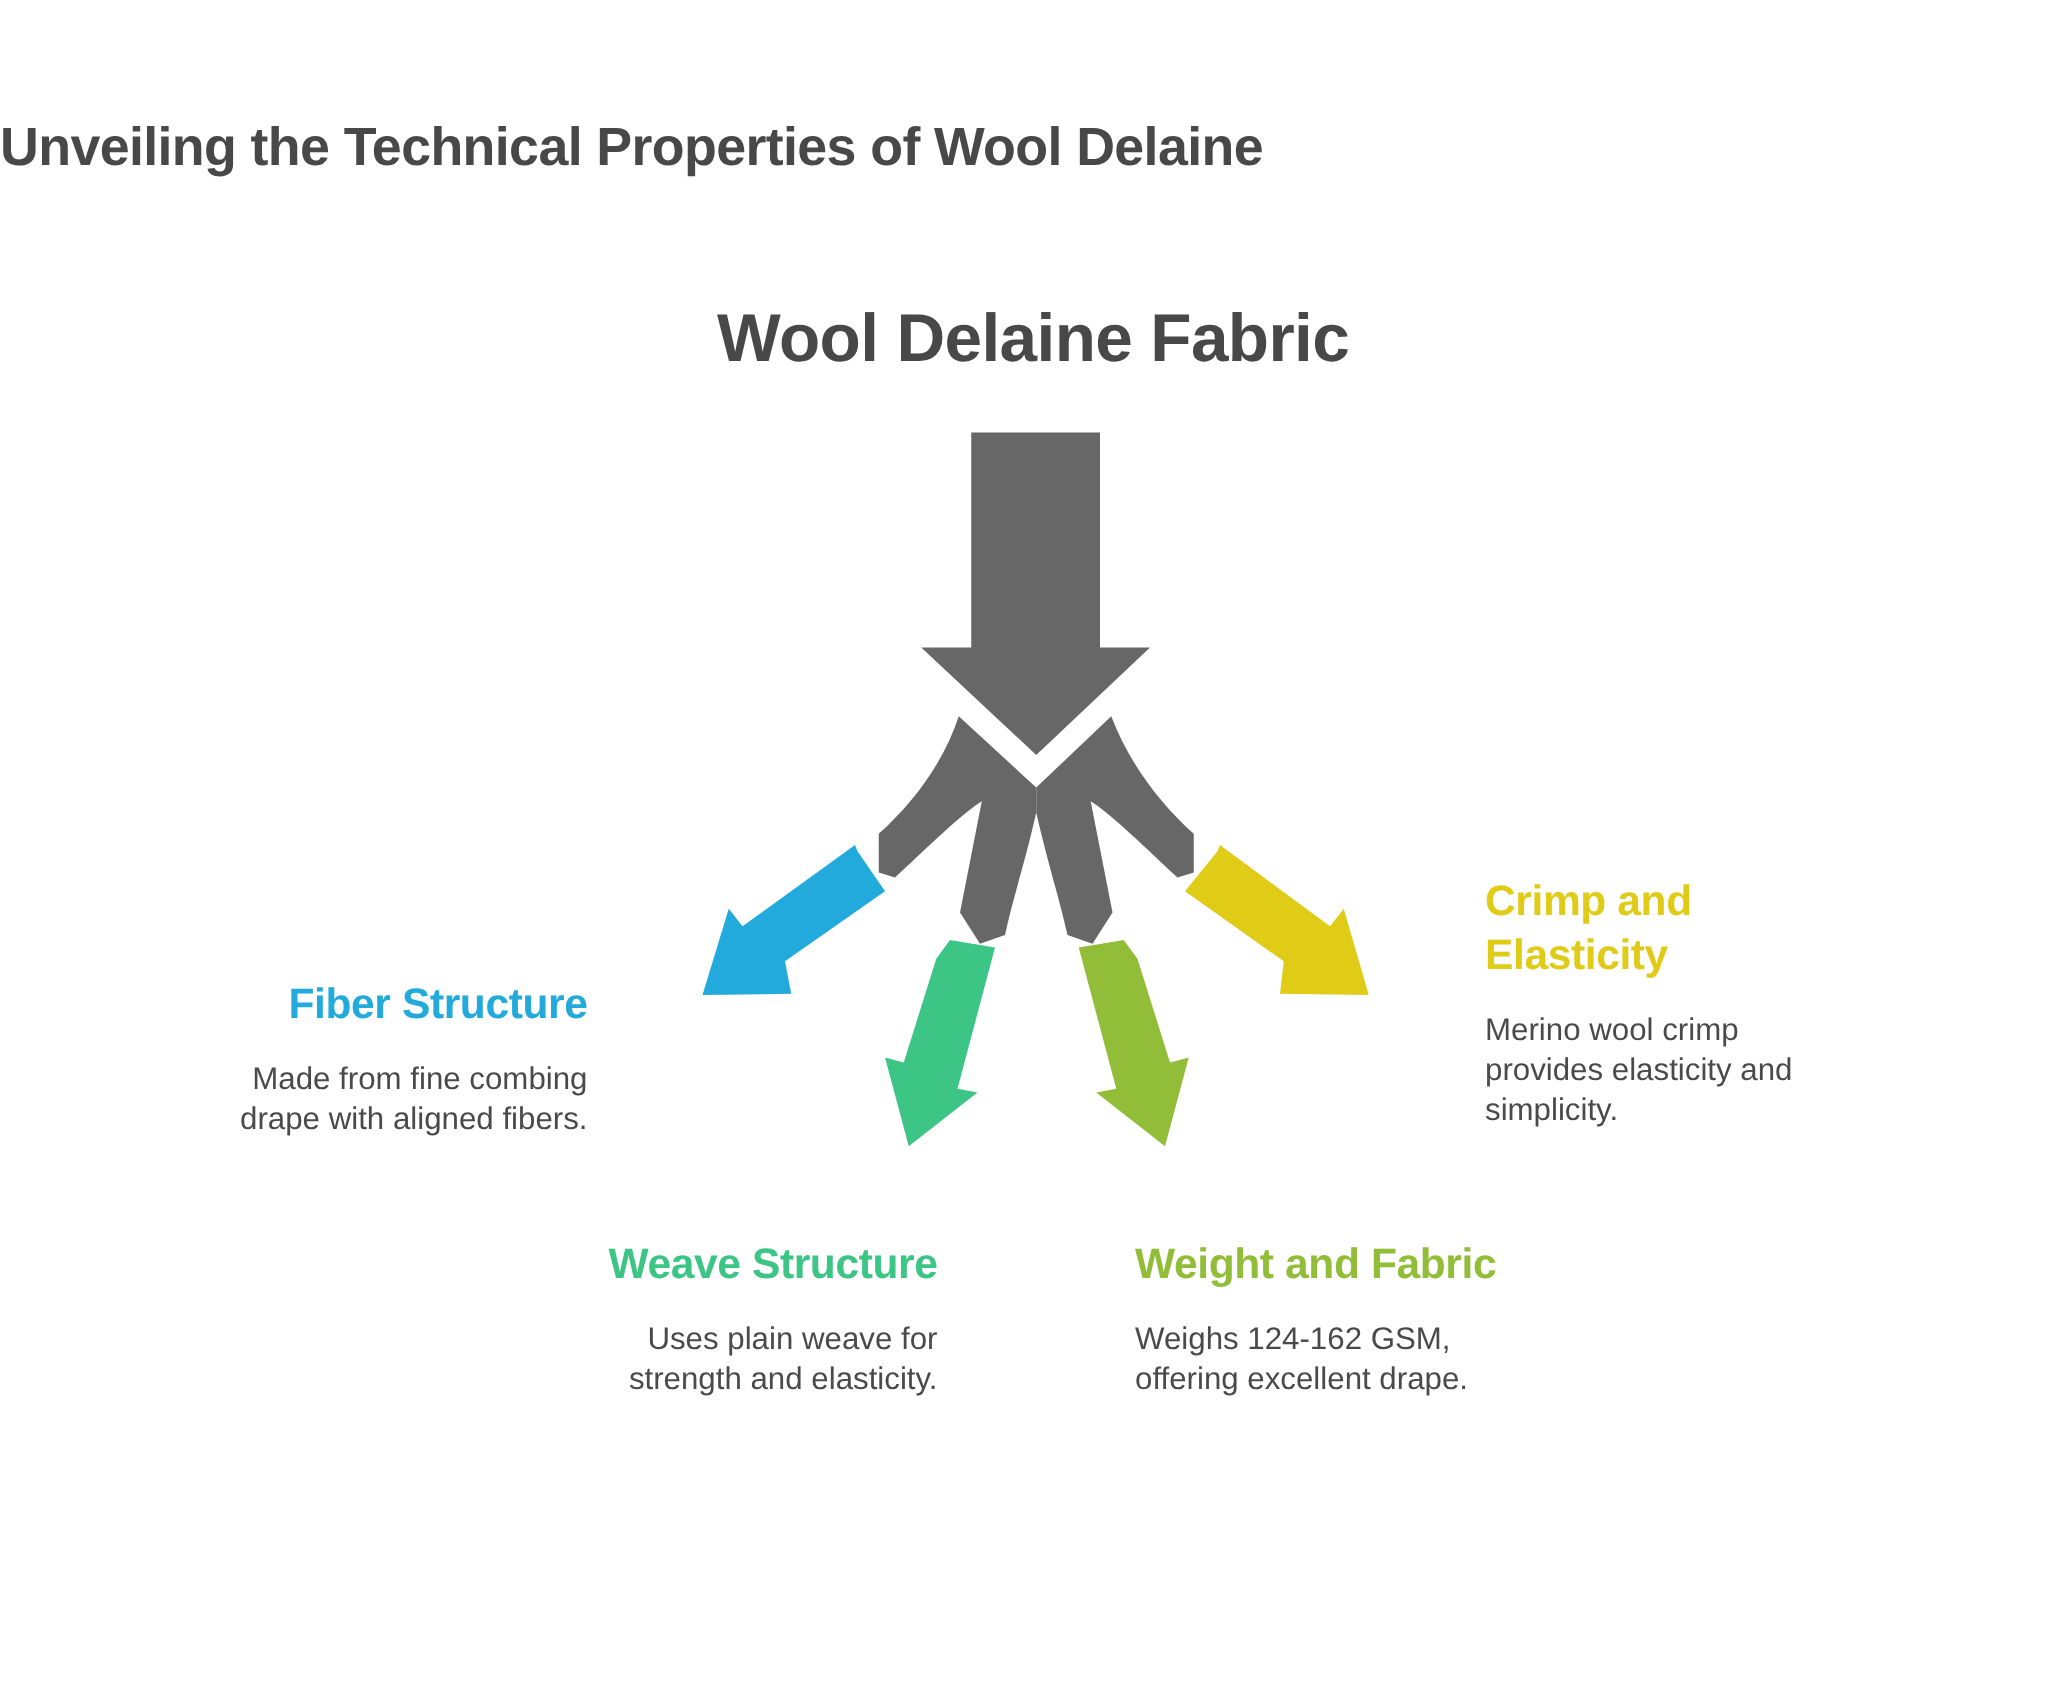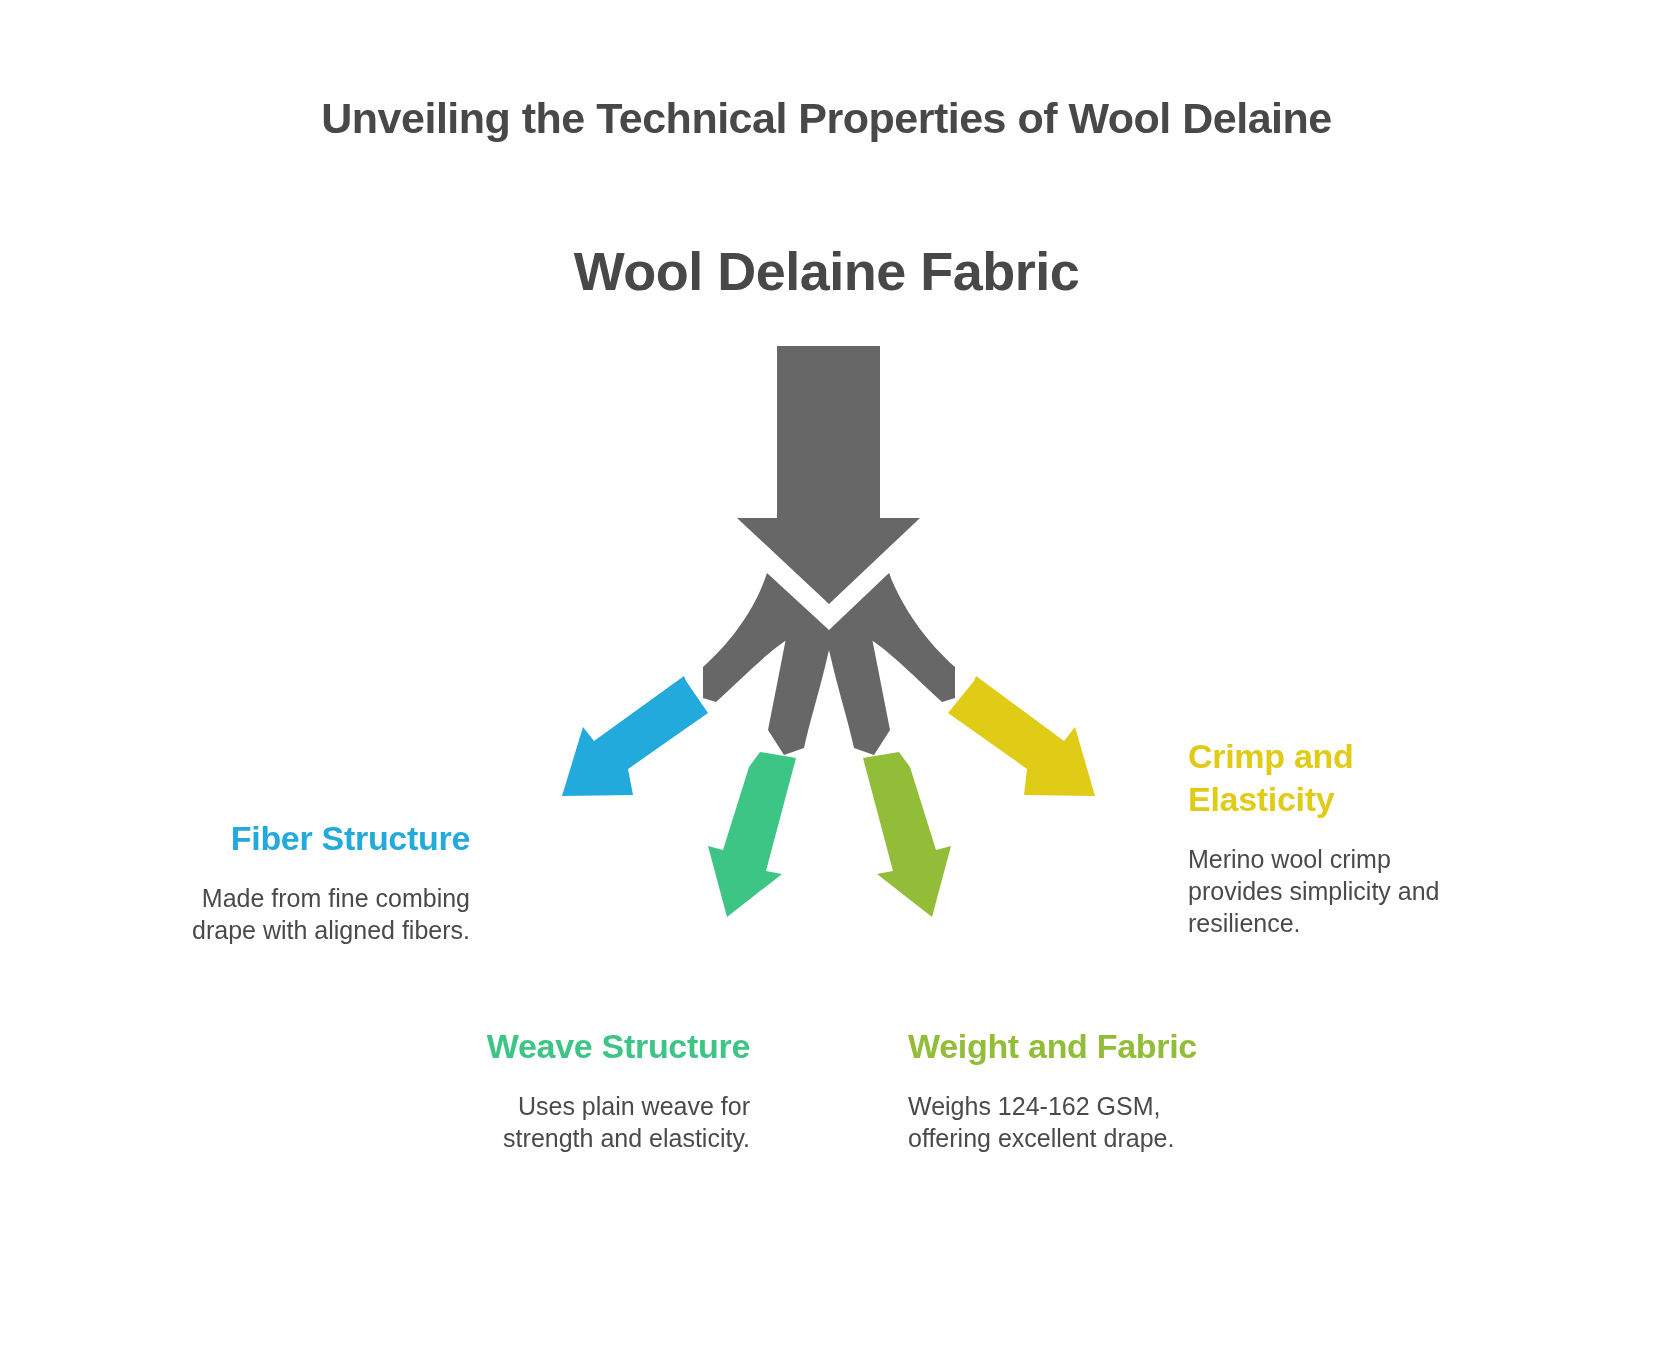--- a/index.html
+++ b/index.html
@@ -1,23 +1,23 @@
 <!DOCTYPE html>
 <html><head>
   <meta charset="utf-8">
   <style>
     html, body { margin: 0; padding: 0; background: #ffffff; }
     body { width: 1653px; height: 1358px; position: relative; overflow: hidden;
            font-family: "Liberation Sans", "DejaVu Sans", sans-serif; }
-    .main-title { position: absolute; left: 0; width: 1653px; top: 94px; text-align: center;
+    .main-title { position: absolute; left: 0; width: 1653px; top: 94px; 
                   font-size: 43px; font-weight: bold; color: #484848; letter-spacing: -0.5px; }
     .sub-title { position: absolute; left: 0; width: 1653px; top: 240px; text-align: center;
                  font-size: 54px; font-weight: bold; color: #484848; letter-spacing: -0.5px; }
     svg.diagram { position: absolute; left: 0; top: 0; }
-    .block { position: absolute; margin-top: 35px; }
+    .block { position: absolute; }
     .heading { font-weight: bold; font-size: 34px; line-height: 43px; letter-spacing: -0.3px; }
     .desc { font-size: 25px; line-height: 32px; color: #4a4a4a; margin-top: 22px; }
     .right-align { text-align: right; }
   </style>
 </head>
 <body>
 
 <div class="main-title">Unveiling the Technical Properties of Wool Delaine</div>
 <div class="sub-title">Wool Delaine Fabric</div>
 
@@ -55,21 +55,21 @@
   </g>
 </svg>
 
 <div class="block right-align" style="left:150px; top:782px; width:320px;">
   <div class="heading" style="color:#22AADC;">Fiber Structure</div>
   <div class="desc">Made from fine combing drape with aligned fibers.</div>
 </div>
 
 <div class="block" style="left:1188px; top:700px; width:280px;">
   <div class="heading" style="color:#E0CB16;">Crimp and Elasticity</div>
-  <div class="desc">Merino wool crimp provides simplicity and resilience.</div>
+  <div class="desc">Merino wool crimp provides elasticity and simplicity.</div>
 </div>
 
 <div class="block right-align" style="left:450px; top:990px; width:300px;">
   <div class="heading" style="color:#3DC585;">Weave Structure</div>
   <div class="desc">Uses plain weave for strength and elasticity.</div>
 </div>
 
 <div class="block" style="left:908px; top:990px; width:300px;">
   <div class="heading" style="color:#92BD38;">Weight and Fabric</div>
   <div class="desc">Weighs 124-162 GSM, offering excellent drape.</div>

